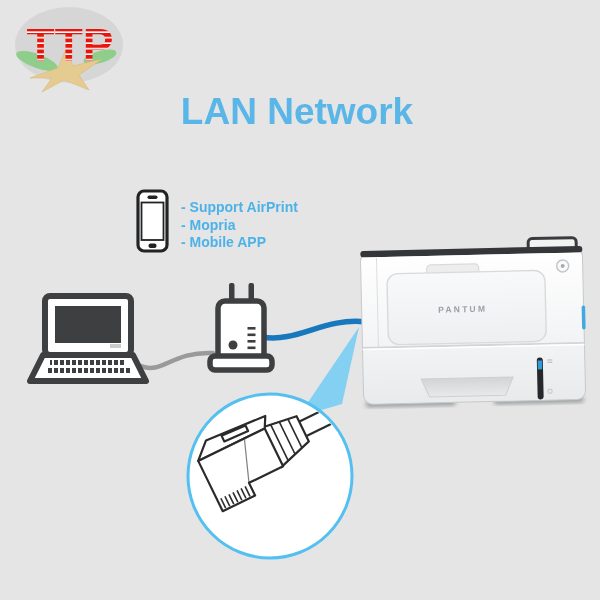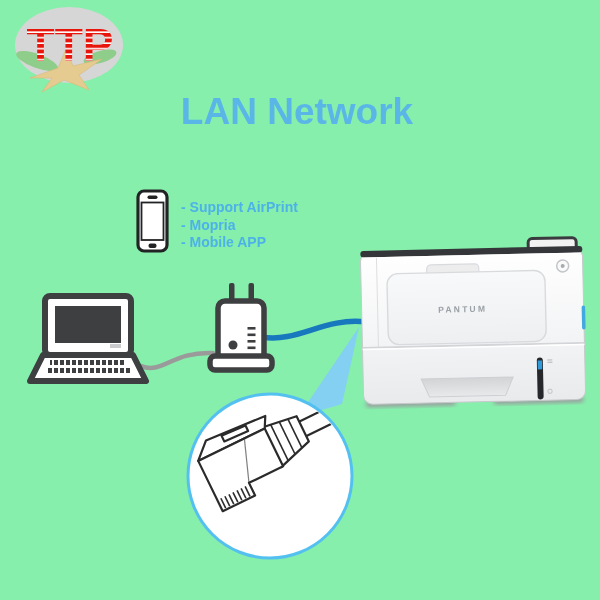--- a/index.html
+++ b/index.html
@@ -1,17 +1,17 @@
 <!DOCTYPE html>
 <html><head>
 <meta charset="utf-8">
 <style>
   html,body{margin:0;padding:0;background:#fff;}
   #stage{
-    position:relative;width:600px;height:600px;background:#86efac;overflow:hidden;
+    position:relative;width:600px;height:600px;background:#e5e5e5;overflow:hidden;
     font-family:"Liberation Sans", sans-serif;
   }
   svg text{font-family:"Liberation Sans", sans-serif;}
 </style>
 </head>
 <body>
 
 <div id="stage">
 <svg width="600" height="600" viewBox="0 0 600 600">
   <defs>

